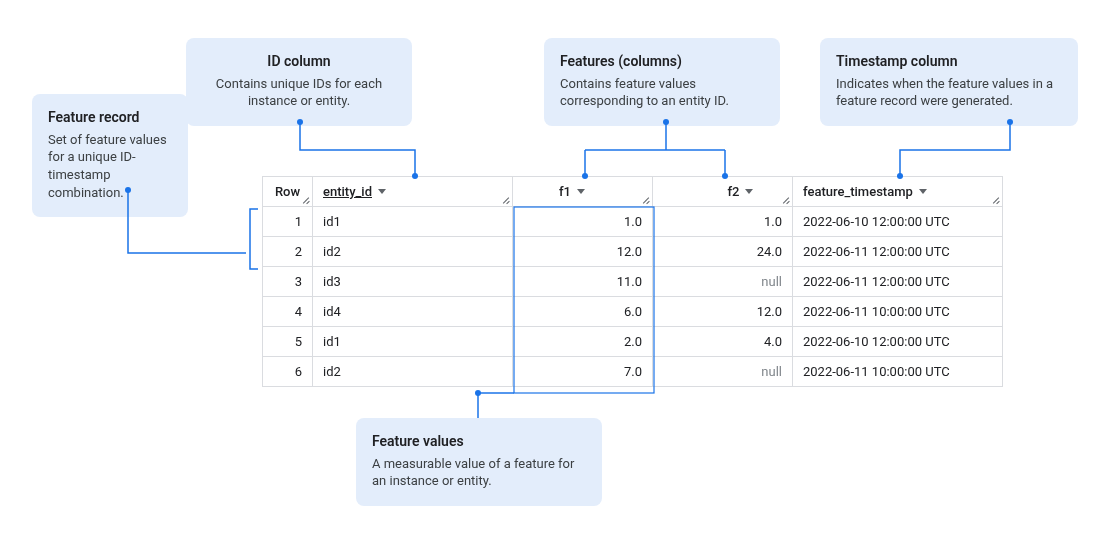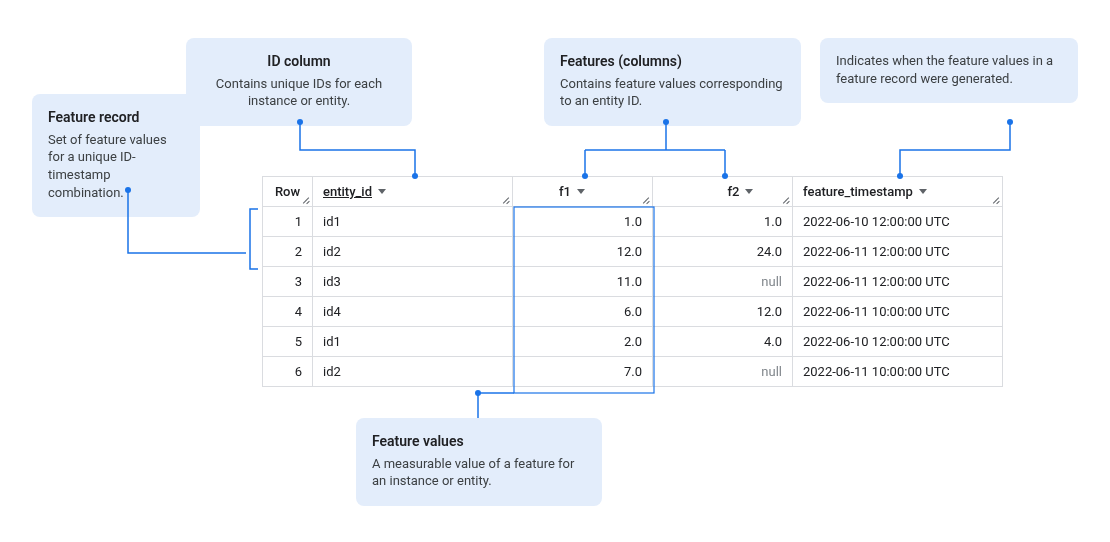--- a/index.html
+++ b/index.html
@@ -107,36 +107,37 @@
     pointer-events: none;
   }
   .conn { stroke: var(--connector); stroke-width: 1.5; fill: none; }
   .endpoint { fill: var(--connector); }
 </style>
 </head>
 <body>
 
 <div class="stage">
 
-  <div class="callout" style="left:32px; top:94px; width:168px;">
+  <div class="callout" style="left:32px; top:94px; width:156px;">
     <span class="title">Feature record</span>
     <span>Set of feature values for a unique ID-timestamp combination.</span>
   </div>
 
   <div class="callout" style="left:186px; top:38px; width:226px;text-align:center;">
     <span class="title">ID column</span>
     <span>Contains unique IDs for each instance or entity.</span>
   </div>
 
-  <div class="callout" style="left:544px; top:38px; width:257px;">
+  <div class="callout" style="left:544px; top:38px; width:236px;">
     <span class="title">Features (columns)</span>
     <span>Contains feature values corresponding to an entity ID.</span>
   </div>
 
   <div class="callout" style="left:820px; top:38px; width:258px;">
+    <span class="title">Timestamp column</span>
     <span>Indicates when the feature values in a feature record were generated.</span>
   </div>
 
   <div class="callout" style="left:356px; top:418px; width:246px;">
     <span class="title">Feature values</span>
     <span>A measurable value of a feature for an instance or entity.</span>
   </div>
 
   <table class="tbl" style="left:262px; top:176px;">
     <thead>

